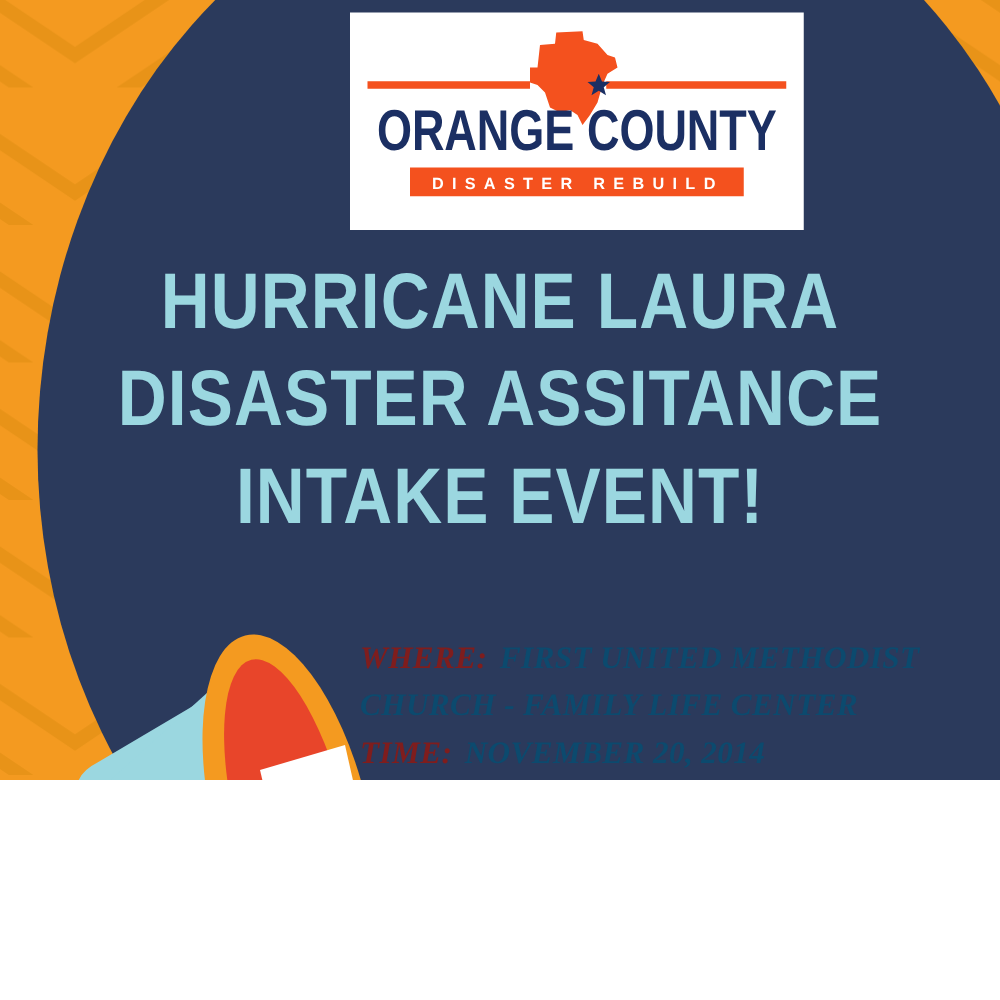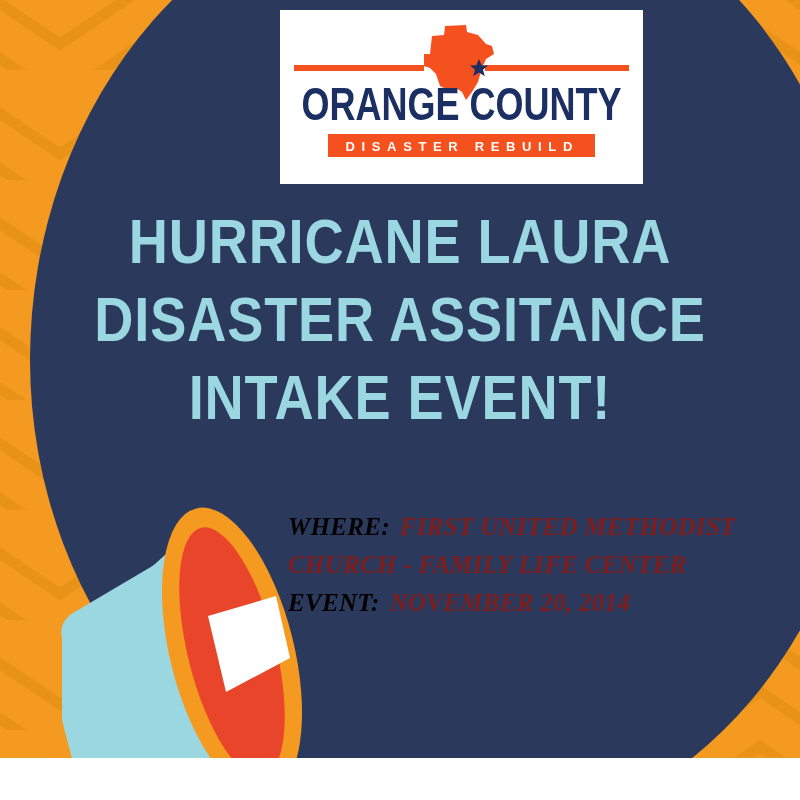--- a/index.html
+++ b/index.html
@@ -3,21 +3,21 @@
 <meta charset="utf-8">
 <style>
   html, body {
     margin: 0;
     padding: 0;
     background: #ffffff;
   }
   #poster {
     position: relative;
     width: 800px;
-    height: 758px;
+    height: 624px;
     overflow: hidden;
     font-family: "Liberation Sans", sans-serif;
     background: #F49A20;
   }
 
   
   .bg-orange {
     position: absolute;
     inset: 0;
     background-color: #F49A20;
@@ -94,22 +94,22 @@
     z-index: 14;
     font-family: "Liberation Serif", "DejaVu Serif", serif;
     font-weight: 700;
     font-style: italic;
     font-size: 25px;
     line-height: 38px;
     color: #F49A20;
     letter-spacing: 0.3px;
   }
   .details .row { white-space: nowrap; }
-  .lbl { color: #000000; text-align: center; }
-  .val { color: #7f1d1d; }
+  .lbl { color: #7f1d1d; text-align: center; }
+  .val { color: #0c4a6e; }
   .sp { display:inline-block; width: 10px; }
 </style>
 </head>
 <body>
 
 <div id="poster">
 
   <div class="bg-orange">
     <svg class="bg-chevron" viewBox="0 0 880 880" preserveAspectRatio="none">
       <defs>
@@ -174,17 +174,17 @@
   </div>
 
   <div class="details">
     <div class="row">
       <span class="lbl">WHERE:</span><span class="sp"></span><span class="val">FIRST UNITED METHODIST</span>
     </div>
     <div class="row">
       <span class="val">CHURCH - FAMILY LIFE CENTER</span>
     </div>
     <div class="row">
-      <span class="lbl">EVENT:</span><span class="sp"></span><span class="val">NOVEMBER 20, 2014</span>
+      <span class="lbl">TIME:</span><span class="sp"></span><span class="val">NOVEMBER 20, 2014</span>
     </div>
   </div>
 
 </div>
 
 </body></html>

